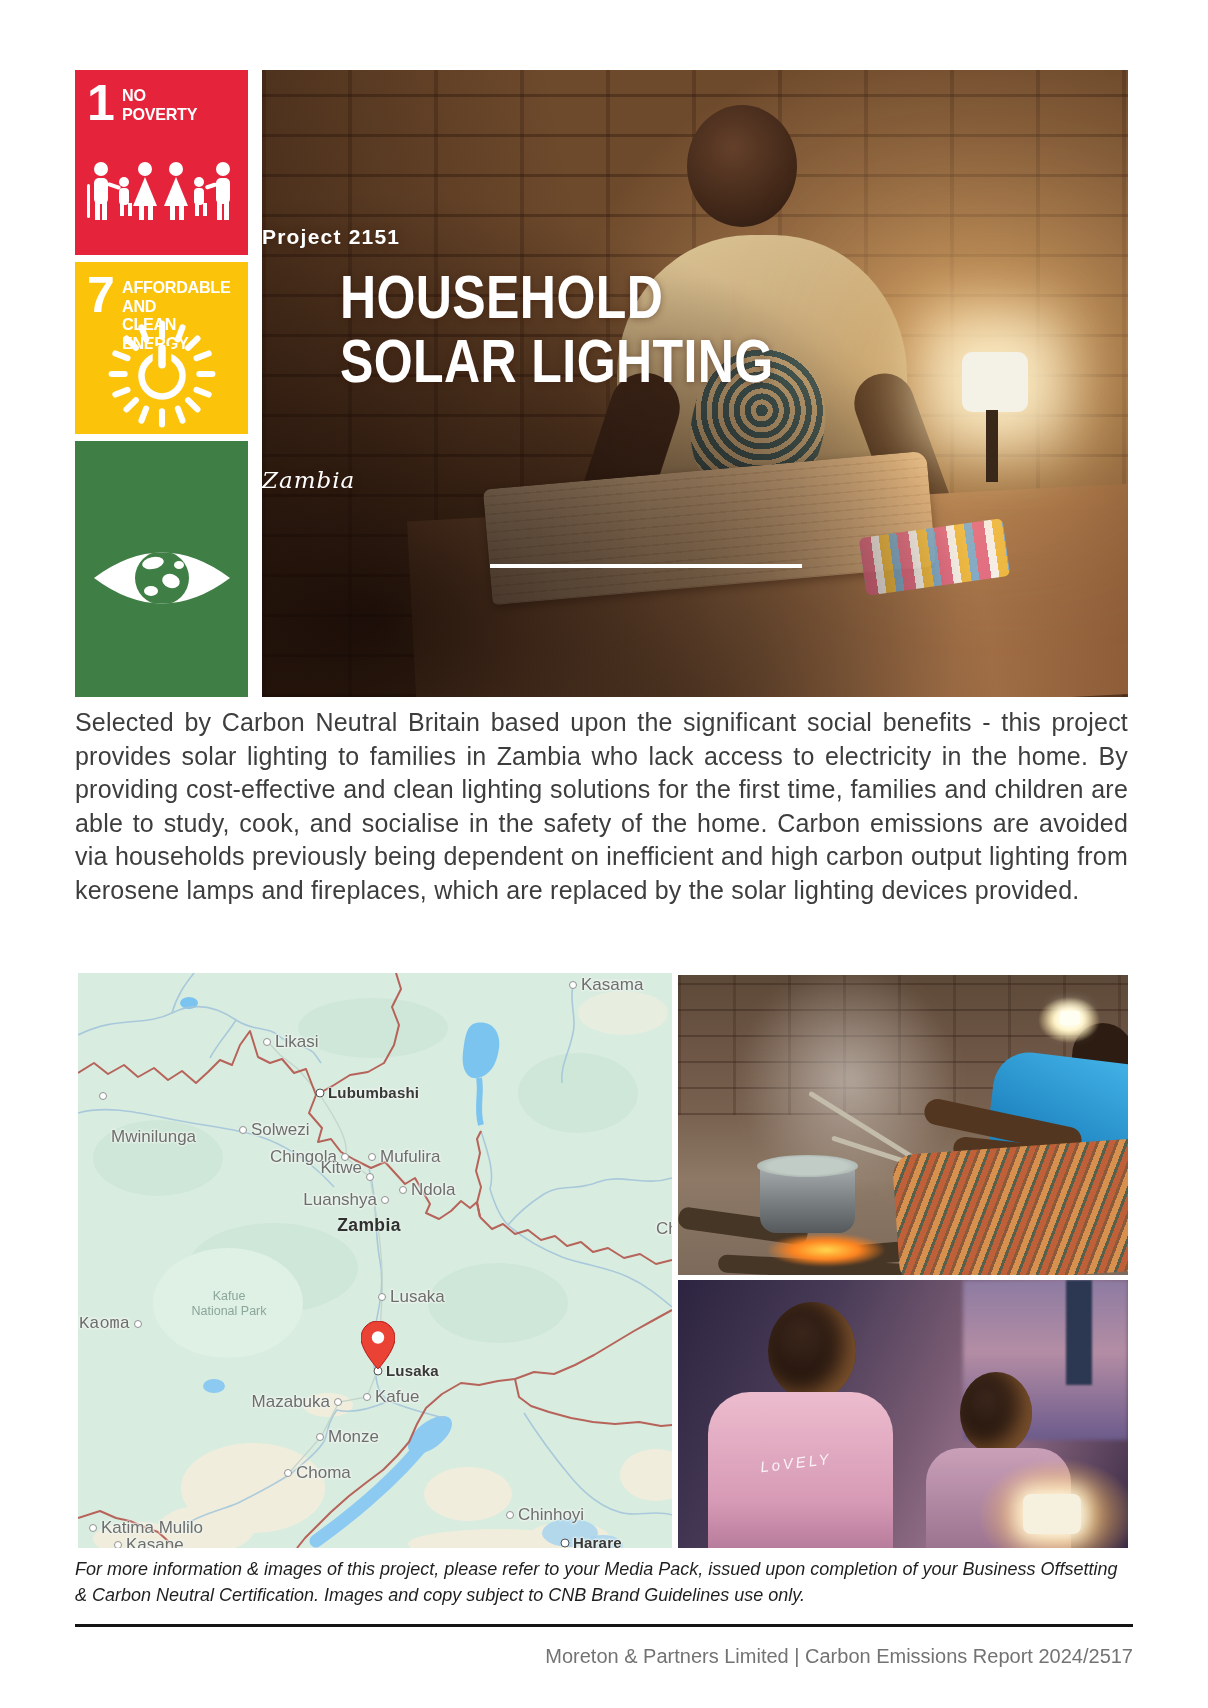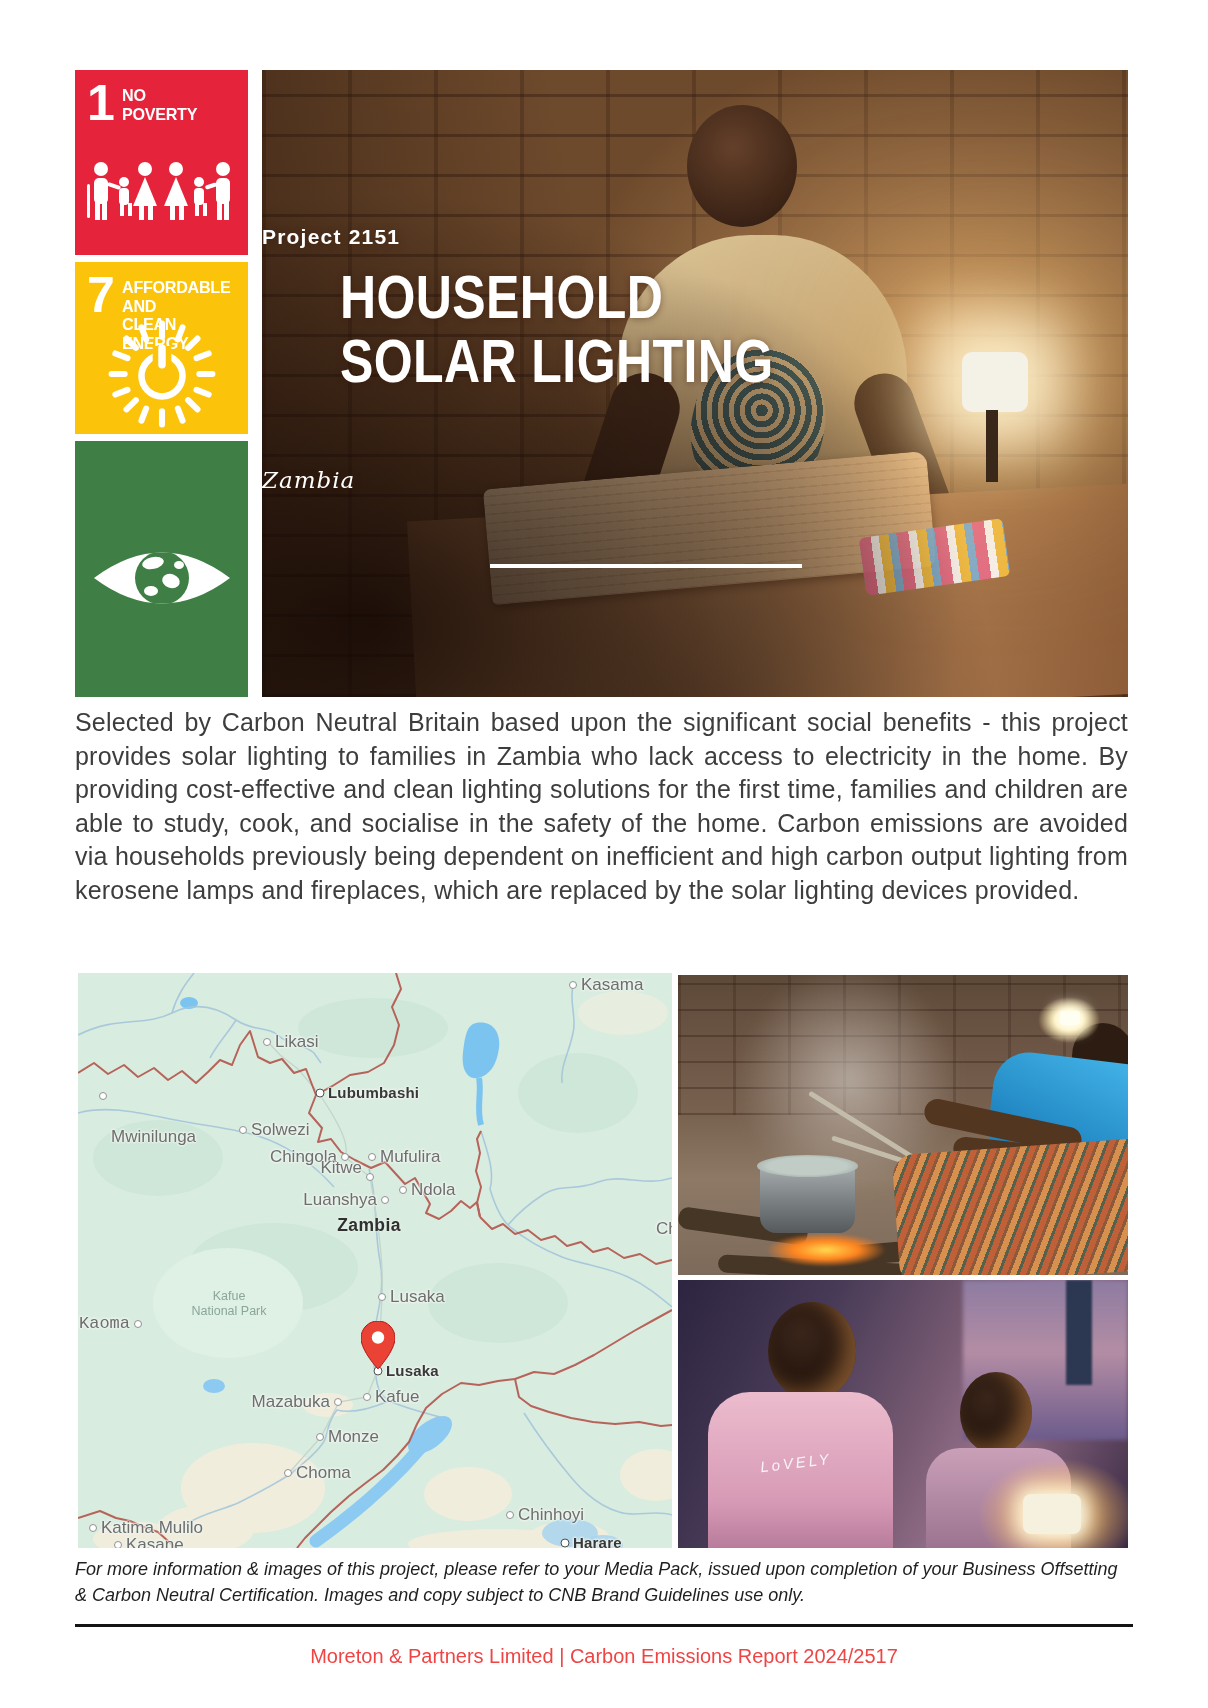--- a/index.html
+++ b/index.html
@@ -46,21 +46,21 @@
   .hero-project{font-size:21px;font-weight:600;letter-spacing:1.2px;margin-bottom:16px;}
   .hero-title{font-size:61px;line-height:64px;font-weight:800;letter-spacing:0.5px;transform:scaleX(.82);transform-origin:center top;}
   .hero-country{margin-top:74px;font-family:"DejaVu Serif",serif;font-style:italic;font-size:23px;letter-spacing:1px;}
   .hero-underline{position:absolute;left:228px;top:494px;width:312px;height:3.5px;background:#fff;z-index:5;}
 
   
   .body-par{position:absolute;left:75px;top:706px;width:1053px;margin:0;font-size:25px;line-height:33.6px;color:#3d3d3d;
       text-align:justify;letter-spacing:.2px;}
   .note{position:absolute;left:75px;top:1556px;width:1056px;margin:0;font-size:18px;line-height:26px;color:#1f1f1f;font-style:italic;}
   .footer-rule{position:absolute;left:75px;top:1624px;width:1058px;height:2.5px;background:#141414;}
-  .footer{position:absolute;left:75px;top:1645px;width:1058px;display:flex;justify-content:center;font-size:20px;color:#ef4444;}
+  .footer{position:absolute;left:75px;top:1645px;width:1058px;display:flex;justify-content:flex-end;font-size:20px;color:#737373;}
 
   
   .map{position:absolute;left:78px;top:973px;width:594px;height:575px;overflow:hidden;background:#d9ece0;}
   .map svg.terrain{position:absolute;left:0;top:0;}
   .mdot{position:absolute;width:6px;height:6px;border:1.6px solid #909090;background:#fff;border-radius:50%;transform:translate(-50%,-50%);}
   .mdot-city{width:7px;height:7px;border-color:#4f4f4f;}
   .mlabel{position:absolute;transform:translateY(-52%);white-space:nowrap;
       text-shadow:-1px 0 2px #edf4ee,1px 0 2px #edf4ee,0 1px 2px #edf4ee,0 -1px 2px #edf4ee;}
   .mlabel-left{transform:translate(-100%,-52%);}
   .mlabel-town{font-size:17px;color:#6e6e6e;}

